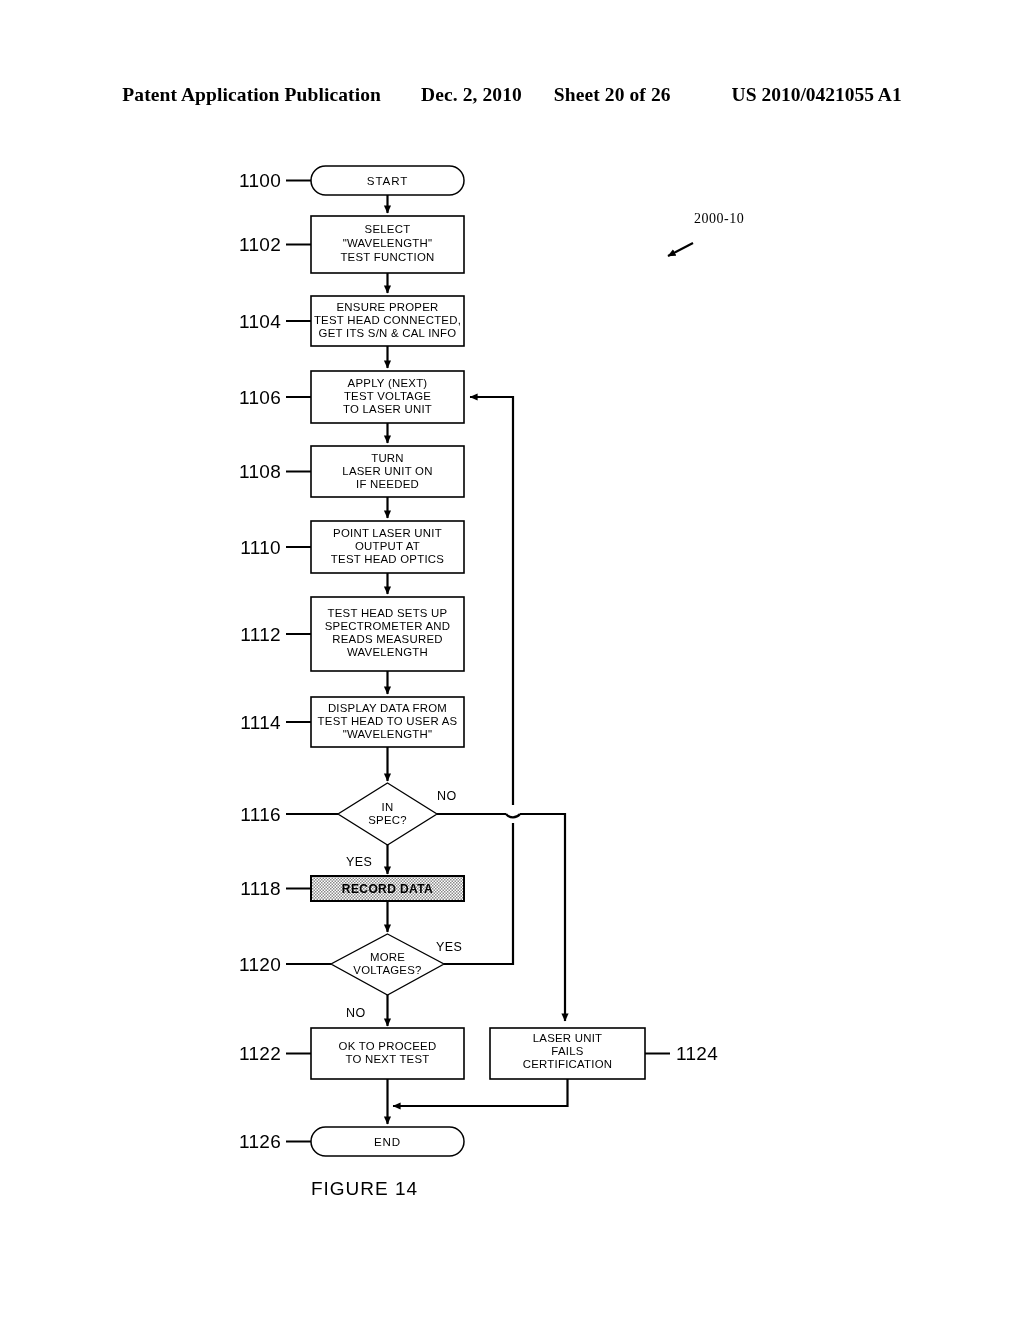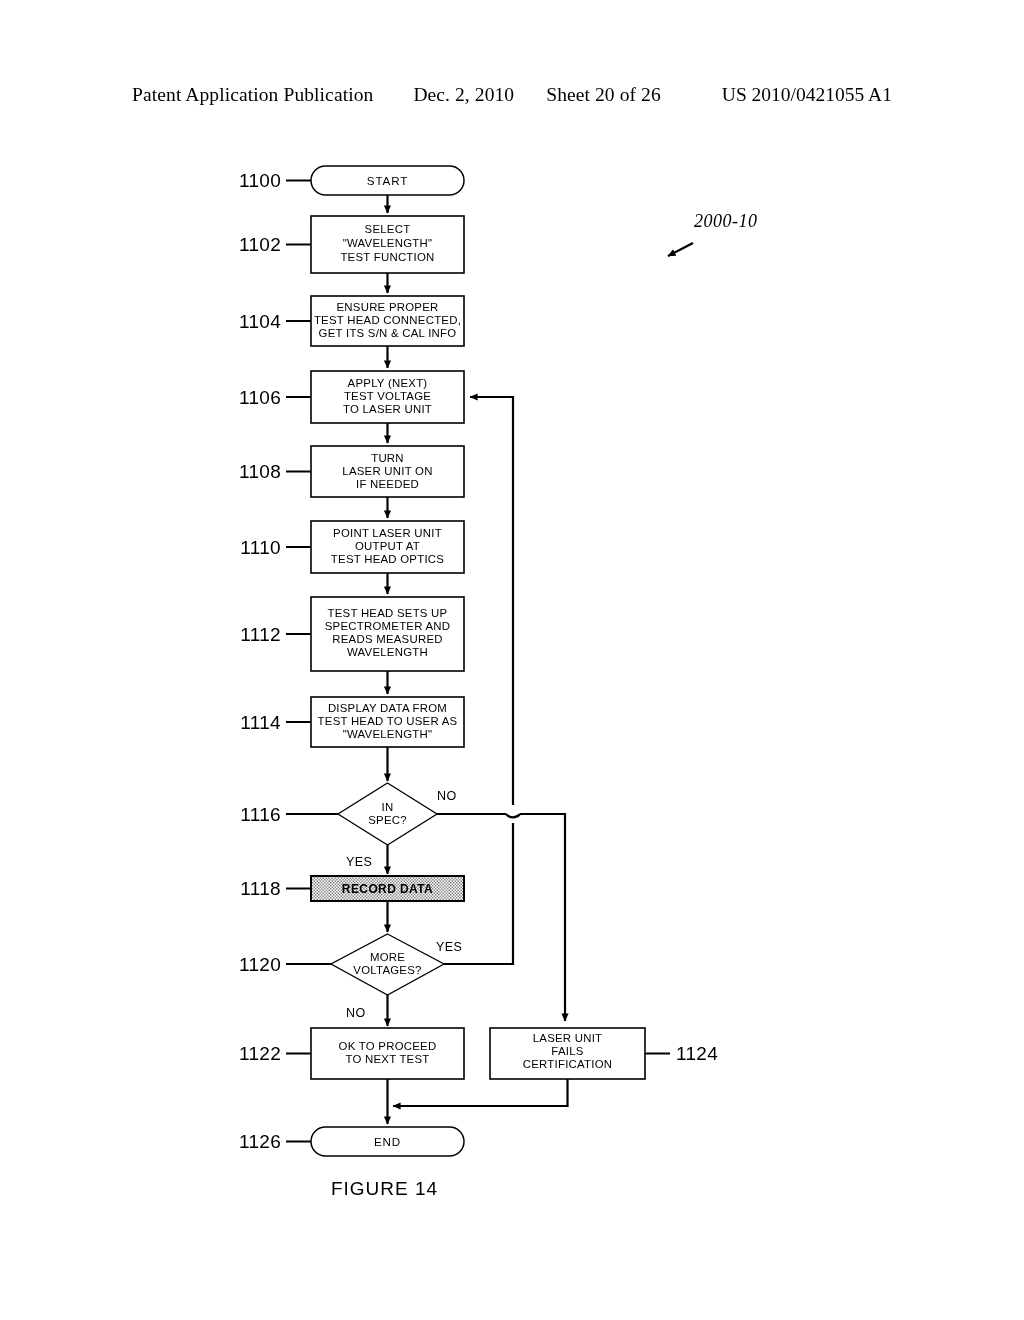--- a/index.html
+++ b/index.html
@@ -23,56 +23,54 @@
   
   .pub-header {
     position: absolute;
     top: 84px;
     left: 0;
     width: 1024px;
     display: flex;
     justify-content: center;
     align-items: baseline;
     font-family: "Liberation Serif", serif;
-    font-weight: normal;
+    font-weight: bold;
     font-size: 19.5px;
     letter-spacing: 0.1px;
     white-space: nowrap;
   }
   .pub-header .h-title { margin-right: 40px; }
   .pub-header .h-date { margin-right: 32px; }
   .pub-header .h-sheet { margin-right: 61px; }
   .pub-header .h-num { letter-spacing: 0px; }
 
   
   .fig-caption {
     position: absolute;
     top: 1178px;
     left: 0;
     width: 979px;
     text-align: center;
     font-family: "Liberation Sans", sans-serif;
     font-size: 19px;
     letter-spacing: 1px;
-    padding-left: 20px;
   }
   .fig-caption .cap-inner {
     position: relative;
     left: -125px;
   }
 
   
   .sys-label {
     position: absolute;
     top: 211px;
     left: 694px;
     font-family: "Liberation Serif", serif;
-    font-size: 18px;
+    font-size: 14px;
     letter-spacing: 0.5px;
-    font-style: italic;
   }
 
   
   #flow {
     position: absolute;
     top: 0;
     left: 0;
   }
   .node-box {
     fill: #ffffff;

